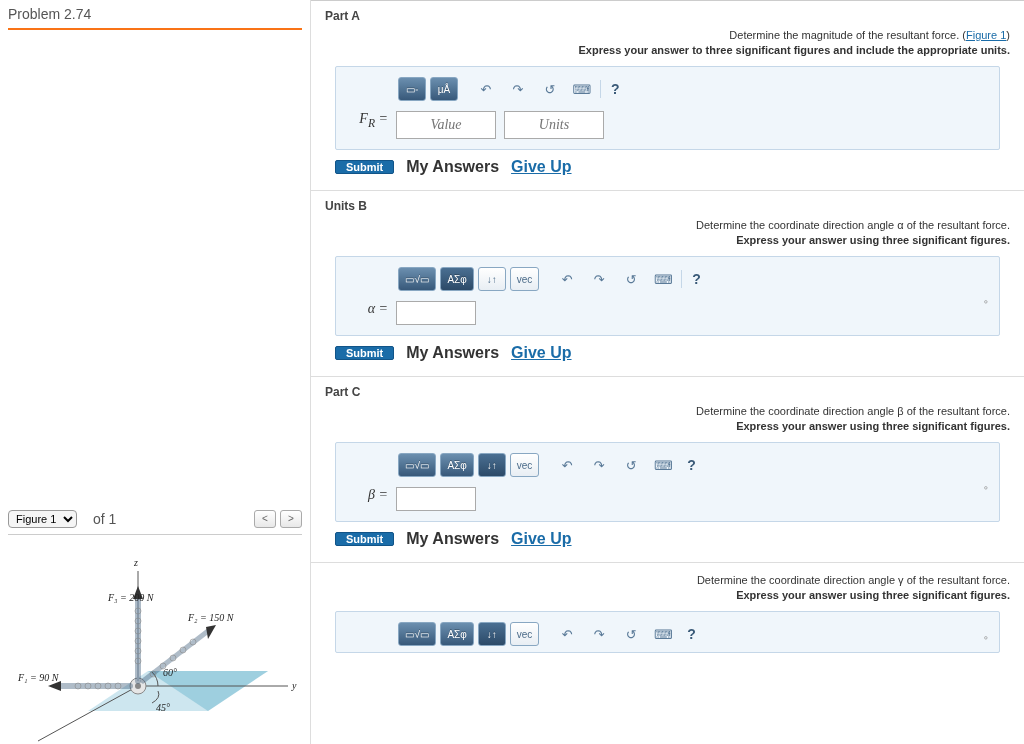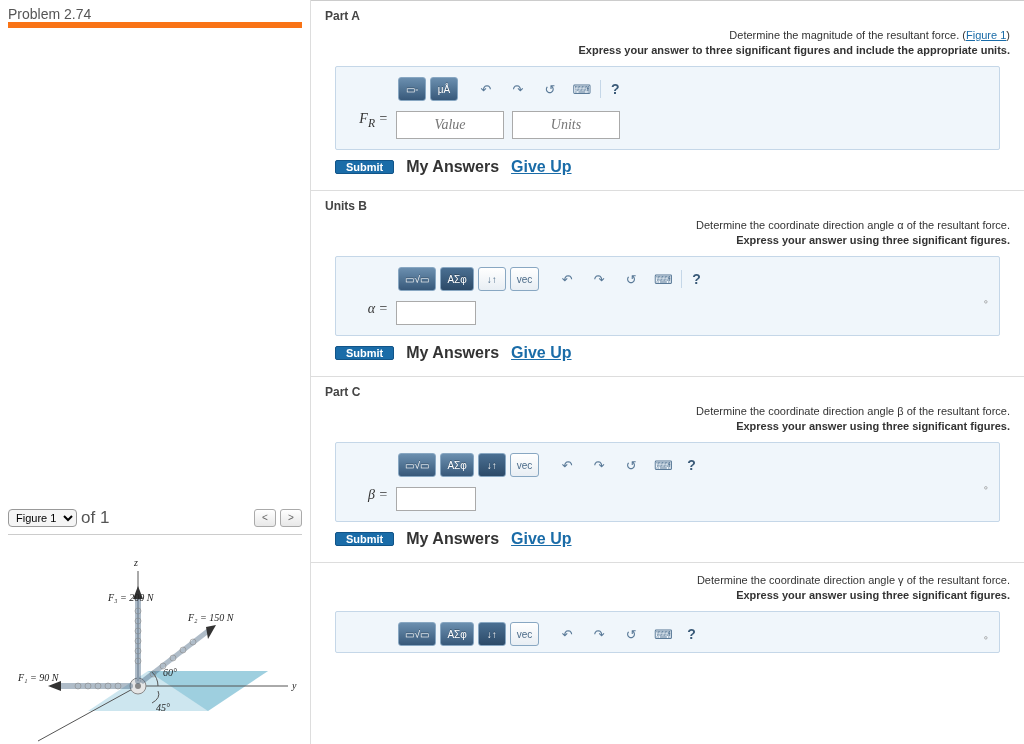--- a/index.html
+++ b/index.html
@@ -20,37 +20,38 @@
     flex: 0 0 310px;
     padding: 6px 8px;
   }
   .right-col {
     flex: 1;
     border-left: 1px solid #ddd;
   }
   .problem-title {
     font-size: 14px;
     color: #555;
-    border-bottom: 6px solid #f97316;
+    border-bottom: 2px solid #f97316;
+    padding-bottom: 6px;
     margin-bottom: 10px;
   }
   .fig-select {
     margin-top: 480px;
     display: flex;
     align-items: center;
     gap: 4px;
   }
   .fig-select select {
     font-size: 11px;
     border: 1px solid #999;
     border-radius: 4px;
     padding: 1px 3px;
     background: #f5f5f5;
   }
-  .fig-select .of { font-size: 17px; color: #555; }
+  .fig-select .of { font-size: 14px; color: #555; margin-left: 12px; }
   .fig-nav {
     margin-left: auto;
     display: flex;
     gap: 4px;
   }
   .nav-btn {
     width: 22px; height: 18px;
     border: 1px solid #aaa;
     border-radius: 3px;
     background: linear-gradient(#fff,#e8e8e8);
@@ -155,21 +156,21 @@
   }
   .lhs {
     font-style: italic;
     font-size: 14px;
     color: #333;
     font-family: "Times New Roman", serif;
     min-width: 30px;
     text-align: right;
   }
   .val-input {
-    width: 108px;
+    width: 100px;
     height: 28px;
     border: 1px solid #aaa;
     background: #fff;
     font-style: italic;
     color: #aaa;
     font-size: 14px;
     text-align: center;
     font-family: "Times New Roman", serif;
   }
   .val-input.small { width: 80px; height: 24px; }

